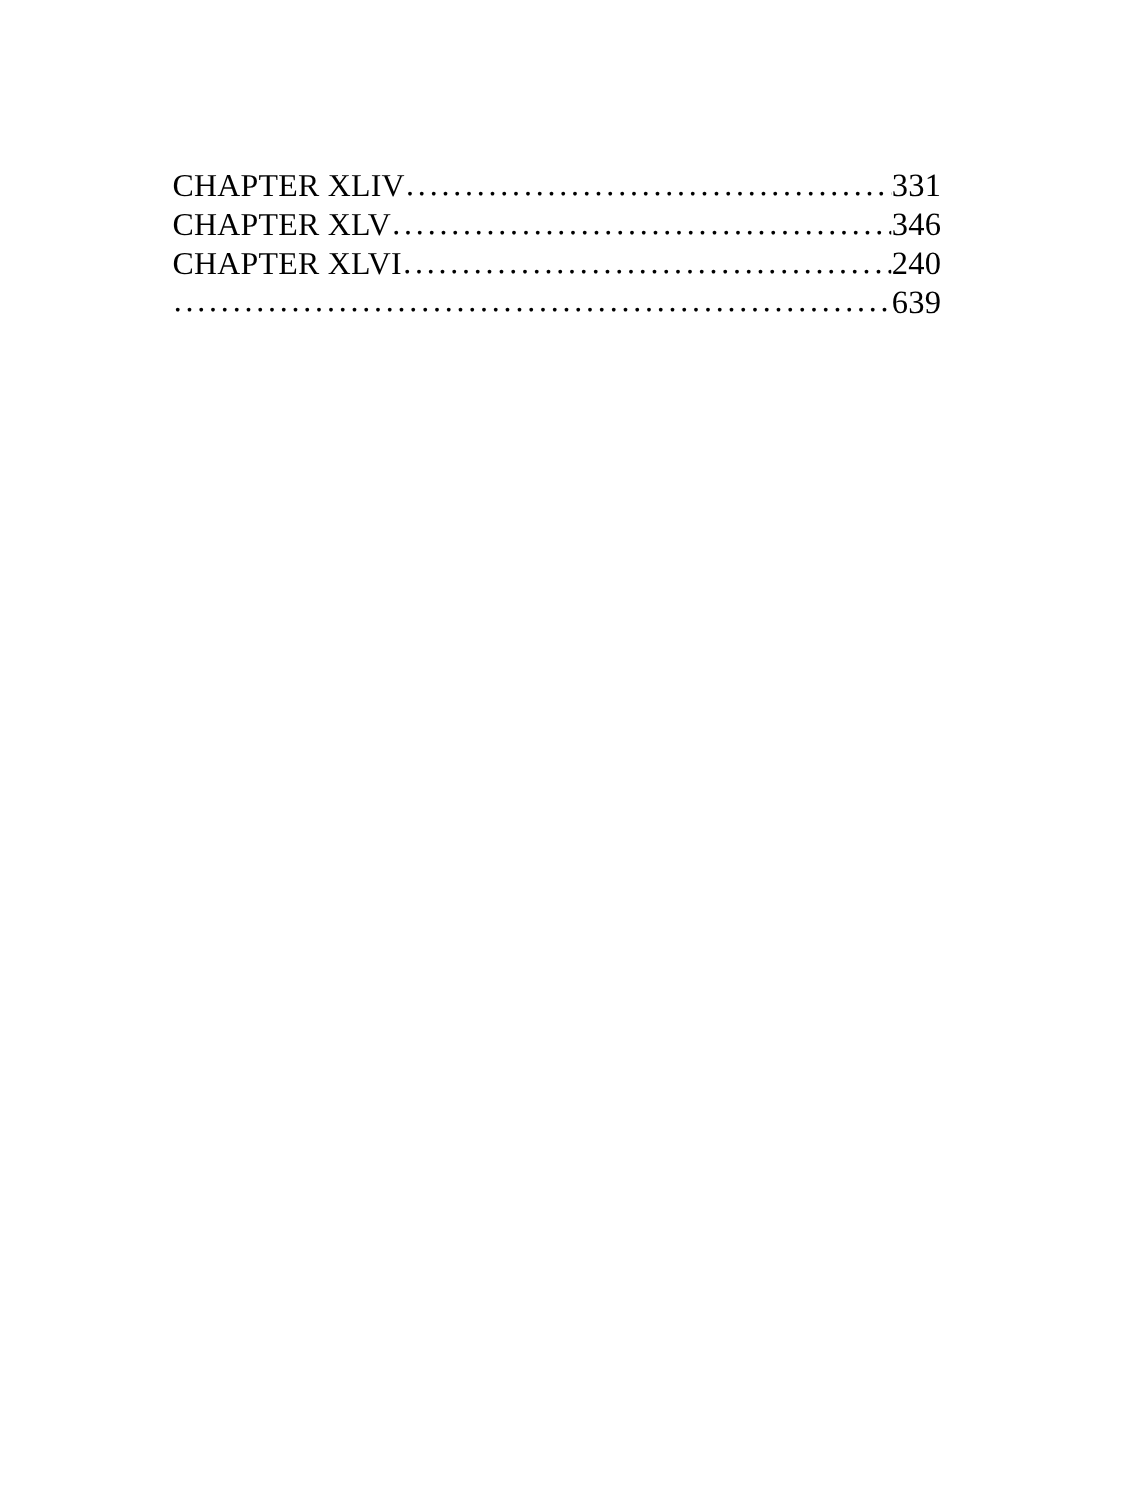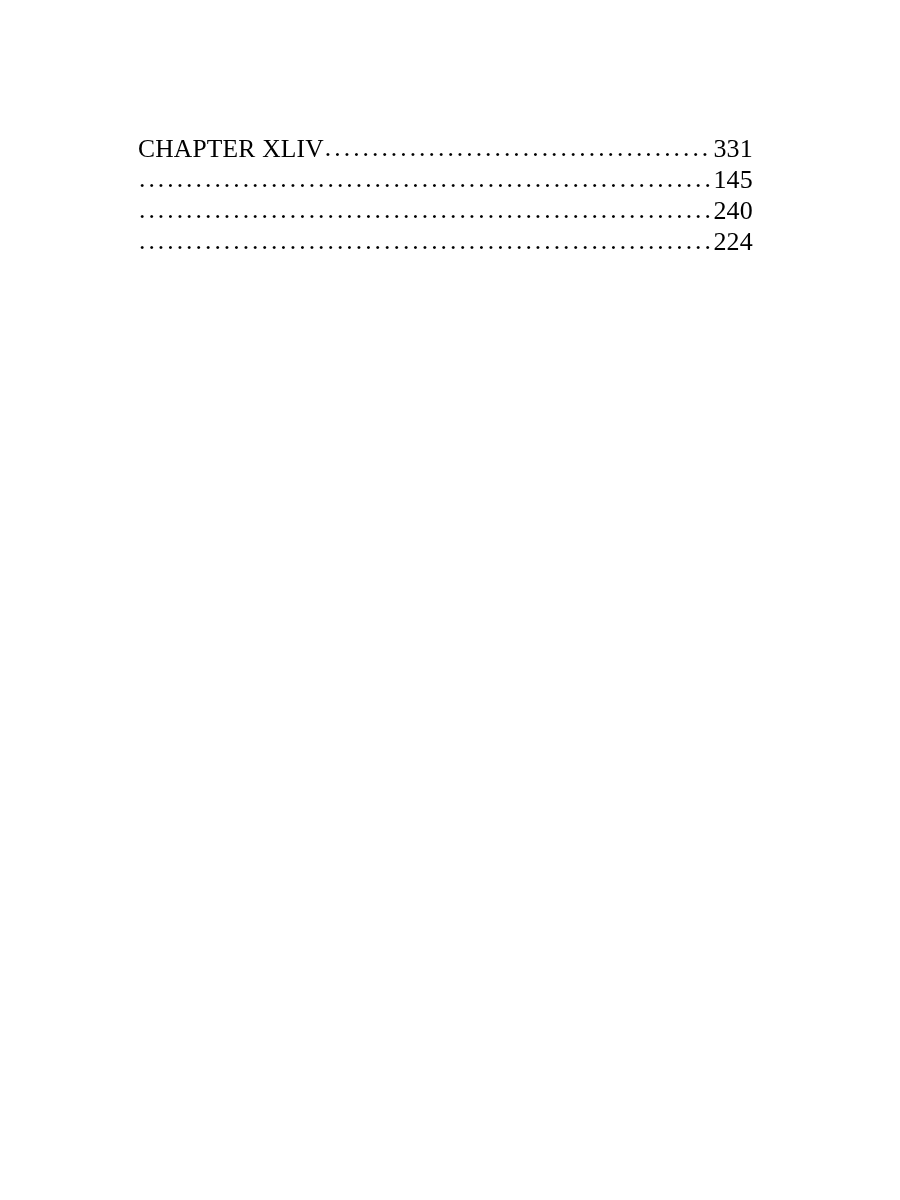--- a/index.html
+++ b/index.html
@@ -63,25 +63,27 @@
 <body>
 
 <div class="page">
   <div class="toc" id="toc-list">
       <div class="toc-entry">
         <span class="toc-title">CHAPTER XLIV</span>
         <span class="toc-leader">.........................................................................................</span>
         <span class="toc-page">331</span>
       </div>
       <div class="toc-entry">
+        <span class="toc-title">CHAPTER XLV</span>
         <span class="toc-leader">.........................................................................................</span>
-        <span class="toc-page">145</span>
+        <span class="toc-page">346</span>
       </div>
       <div class="toc-entry">
+        <span class="toc-title">CHAPTER XLVI</span>
         <span class="toc-leader">.........................................................................................</span>
         <span class="toc-page">240</span>
       </div>
       <div class="toc-entry">
         <span class="toc-leader">.........................................................................................</span>
-        <span class="toc-page">224</span>
+        <span class="toc-page">639</span>
       </div>
     </div>
 </div>
 
 </body></html>

